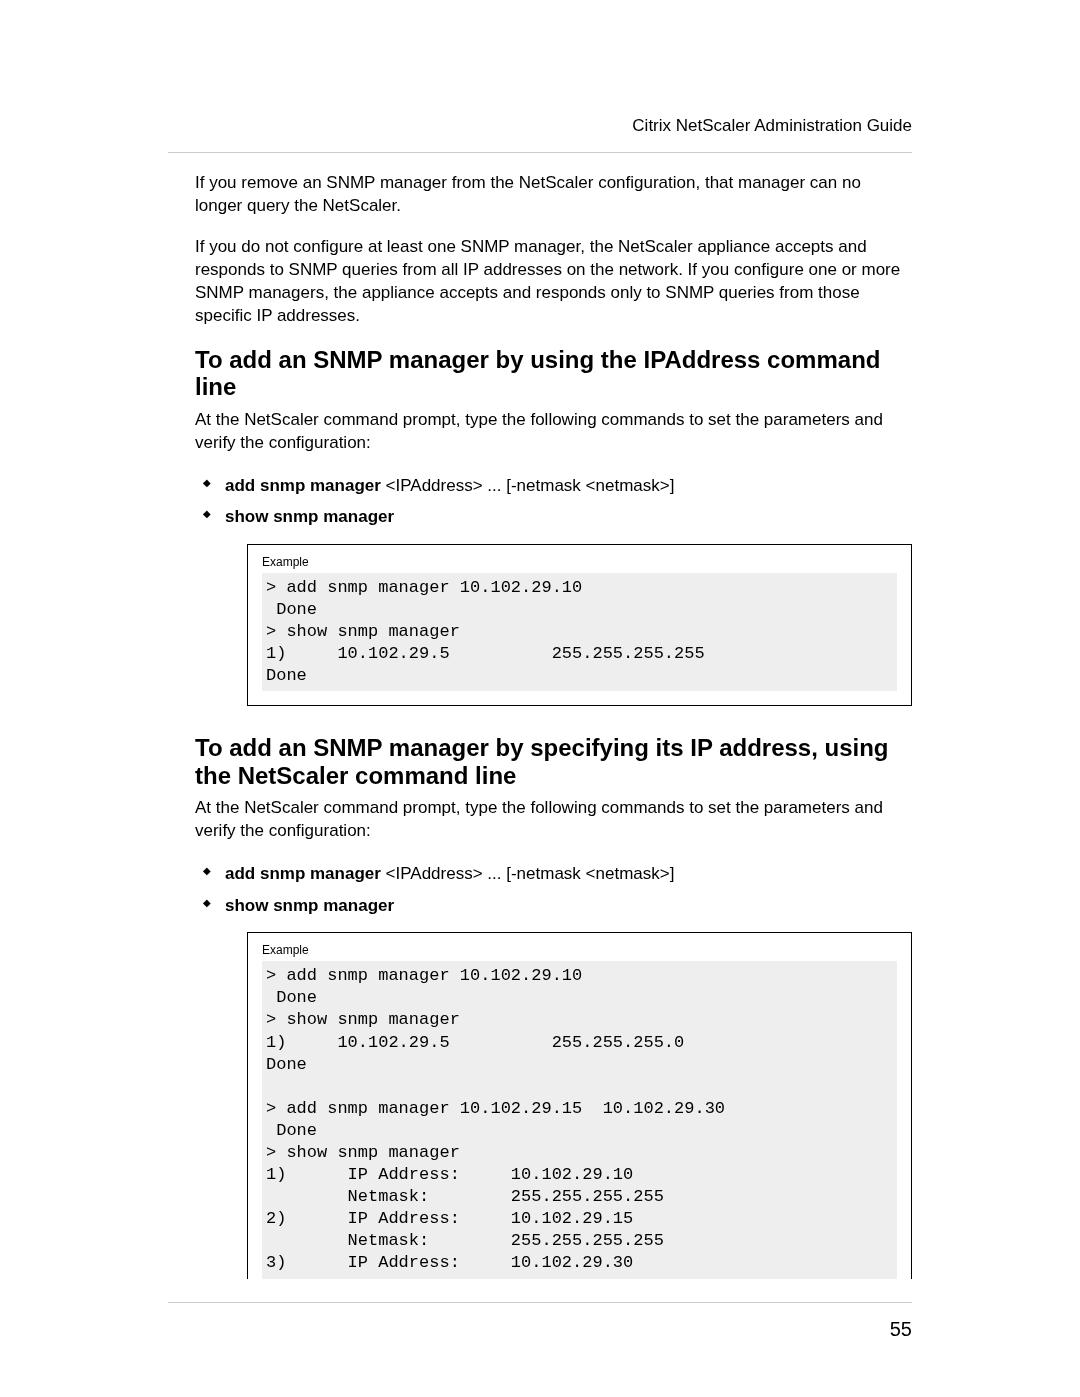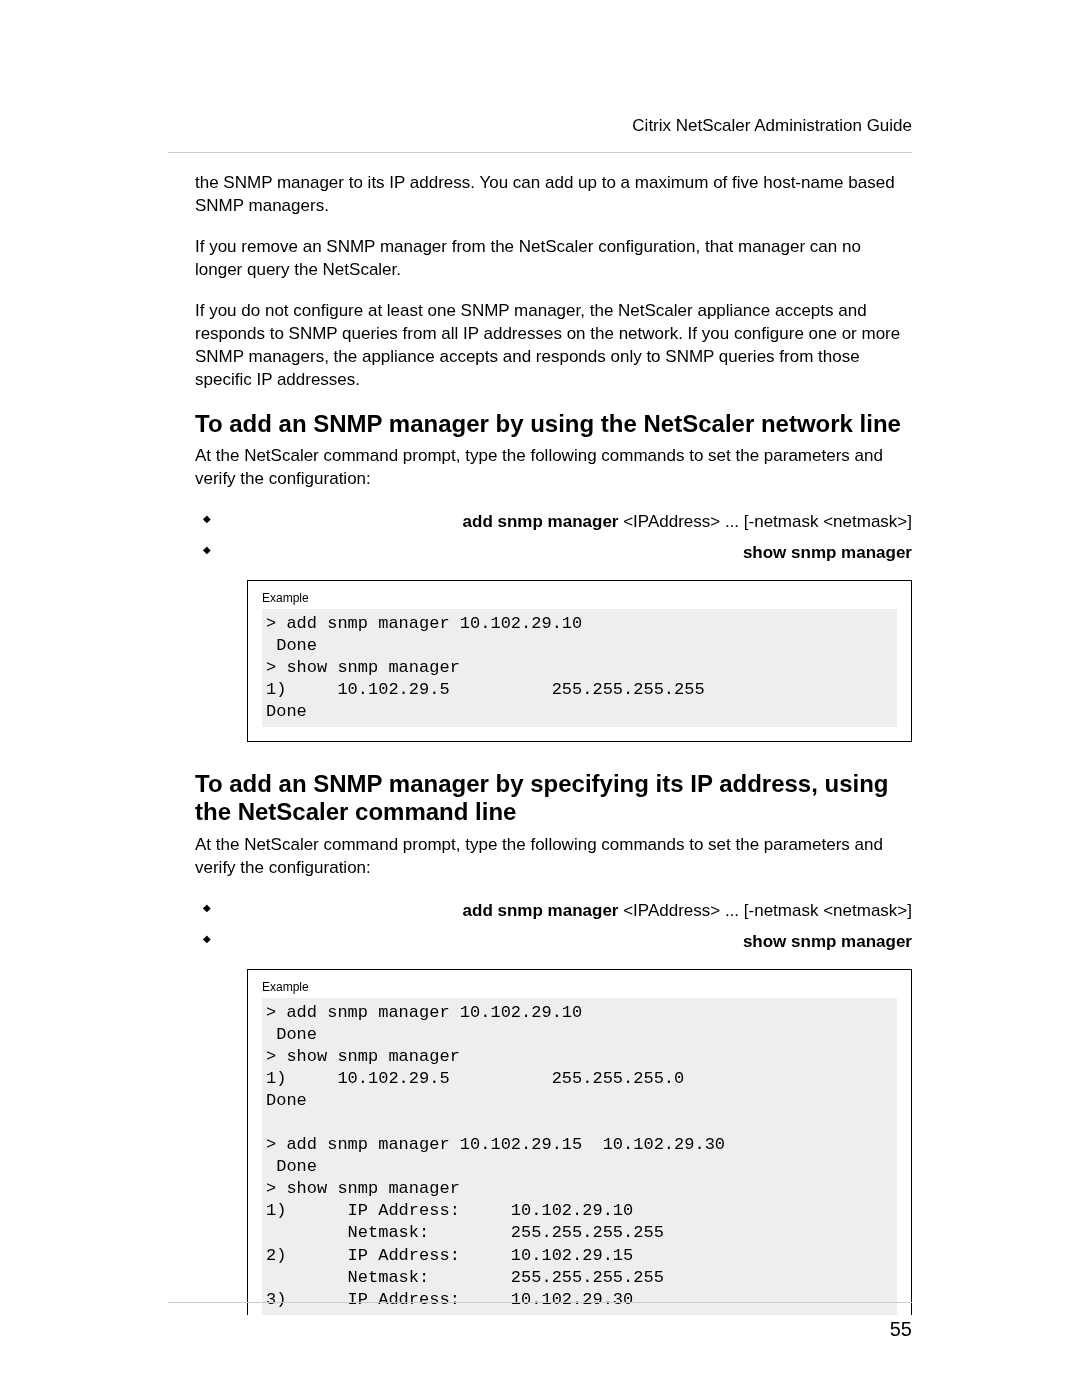--- a/index.html
+++ b/index.html
@@ -44,21 +44,20 @@
     font-family: Arial, Helvetica, sans-serif;
     font-weight: bold;
     font-size: 24px;
     line-height: 1.15;
     margin: 8px 0 8px 0;
   }
   ul.diamond {
     list-style: none;
     padding: 0;
     margin: 0 0 14px 0;
-    text-align: right;
   }
   ul.diamond li {
     position: relative;
     padding-left: 30px;
     font-size: 17px;
     line-height: 1.5;
     margin-bottom: 6px;
     font-family: Verdana, Geneva, sans-serif;
   }
   ul.diamond li::before {
@@ -110,25 +109,24 @@
 </head>
 <body>
 
 <div class="page">
 
   <div class="header-right">Citrix NetScaler Administration Guide</div>
   <div class="top-rule"></div>
 
   <div class="content">
 
-    <p>the SNMP manager to its IP address. You can add up to a maximum of five host-name based SNMP managers.</p>
     <p>If you remove an SNMP manager from the NetScaler configuration, that manager can no longer query the NetScaler.</p>
     <p>If you do not configure at least one SNMP manager, the NetScaler appliance accepts and responds to SNMP queries from all IP addresses on the network. If you configure one or more SNMP managers, the appliance accepts and responds only to SNMP queries from those specific IP addresses.</p>
 
-    <h2 class="section">To add an SNMP manager by using the NetScaler network line</h2>
+    <h2 class="section">To add an SNMP manager by using the IPAddress command line</h2>
     <p>At the NetScaler command prompt, type the following commands to set the parameters and verify the configuration:</p>
 
     <ul class="diamond">
       <li>
         <span class="bold">add snmp manager</span><span> &lt;IPAddress&gt; ... [-netmask &lt;netmask&gt;]</span>
       </li>
       <li>
         <span class="bold">show snmp manager</span><span></span>
       </li>
     </ul>

